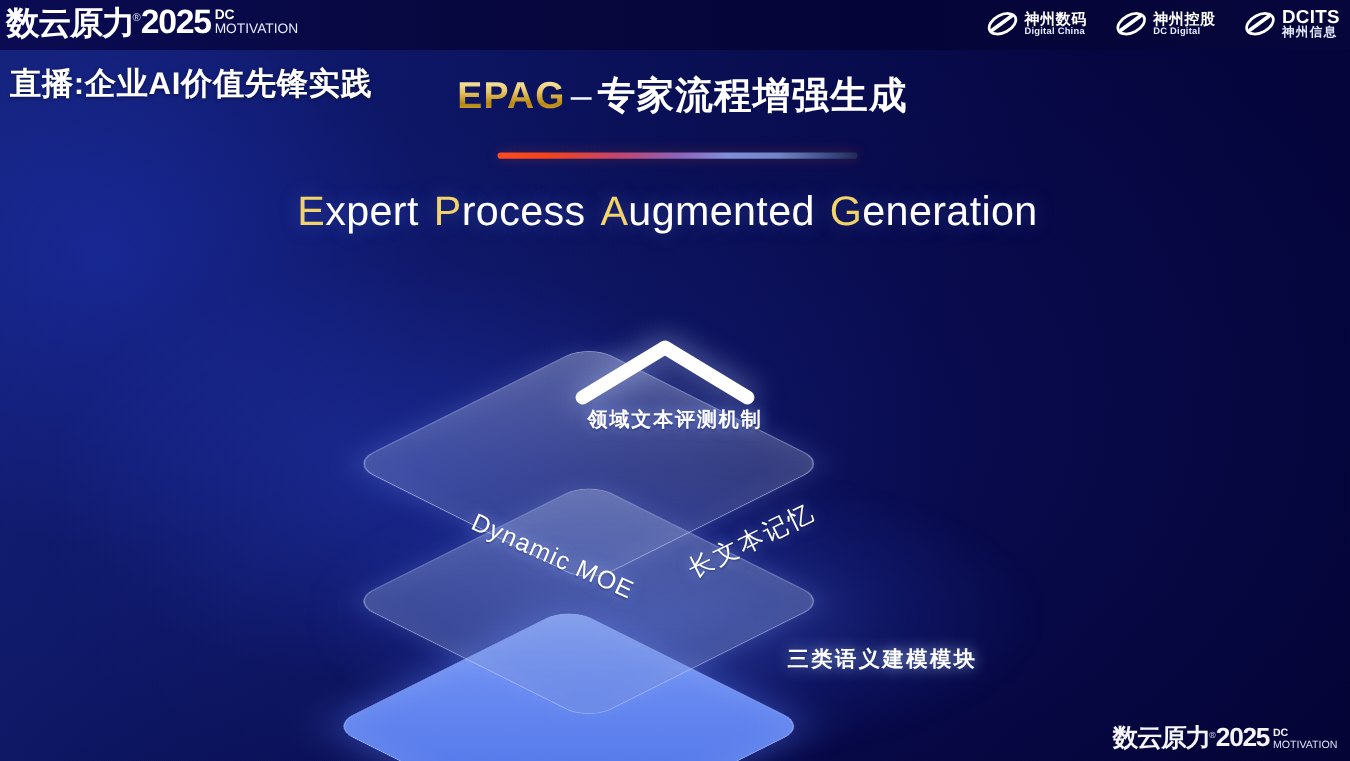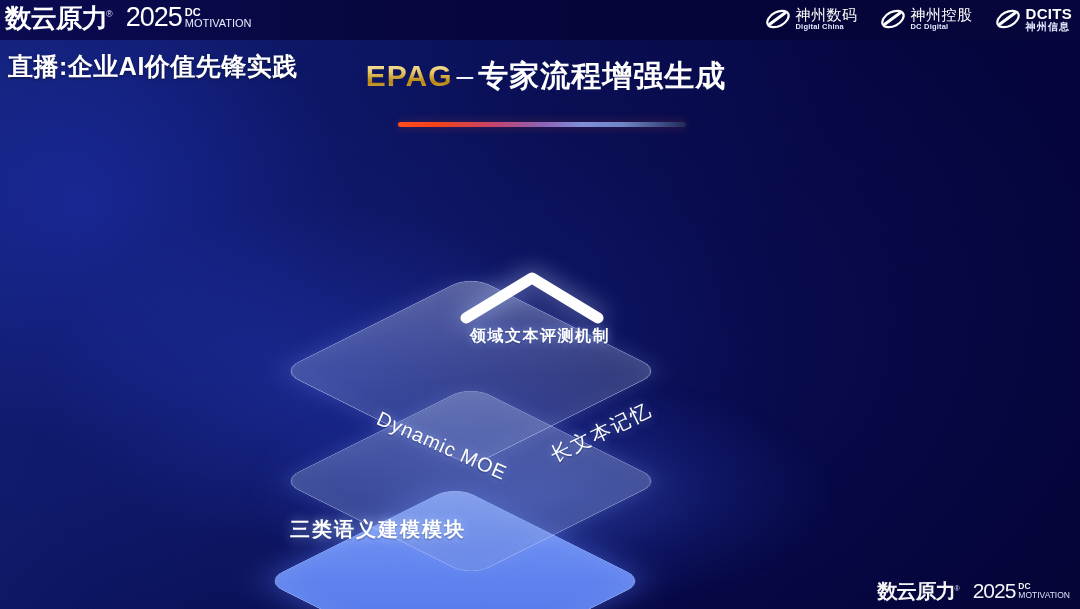--- a/index.html
+++ b/index.html
@@ -55,25 +55,25 @@
     font-size: 9px;
     color: #dfe4ff;
     vertical-align: super;
     line-height: 1;
     position: relative;
     top: -12px;
     left: 0px;
   }
   .brand-year {
     font-size: 27px;
-    font-weight: 400;
+    font-weight: 700;
     color: #ffffff;
     line-height: 1;
     letter-spacing: -1px;
-    margin-left: 13px;
+    margin-left: 0;
   }
   .brand-dc-wrap {
     display: flex;
     flex-direction: column;
     margin-left: 3px;
     line-height: 1;
     position: relative;
     top: -1px;
   }
   .brand-dc {
@@ -125,22 +125,22 @@
     position: relative;
     flex: none;
   }
   .swoosh svg { display: block; }
   .partner-txt {
     display: flex;
     flex-direction: column;
     line-height: 1.05;
   }
   .partner-cn {
-    font-size: 15px;
-    font-weight: 400;
+    font-size: 12px;
+    font-weight: 700;
     color: #ffffff;
     letter-spacing: 0.5px;
     white-space: nowrap;
   }
   .partner-en {
     font-size: 7.5px;
     font-weight: 700;
     color: #e6eaff;
     letter-spacing: 0.2px;
     white-space: nowrap;
@@ -331,24 +331,24 @@
   .lbl-mem {
     left: 262px; top: 215px;
     font-size: 20px;
     font-weight: 500;
     letter-spacing: 2px;
     transform: rotate(-26deg);
     transform-origin: left center;
     text-shadow: 0 0 10px rgba(150,180,255,0.6), 0 1px 2px rgba(10,15,60,0.5);
   }
   .lbl-bot {
-    left: 0; top: 288px;
+    left: 12px; top: 288px;
     width: 480px;
-    text-align: left;
-    font-size: 20px;
+    text-align: right;
+    font-size: 17px;
     font-weight: 700;
     letter-spacing: 2px;
     text-shadow: 0 0 12px rgba(175,205,255,0.8), 0 1px 2px rgba(15,25,90,0.55);
   }
 
   
   .watermark {
     position: absolute;
     right: 10px;
     bottom: 8px;
@@ -425,20 +425,23 @@
   </div>
 
   <div class="live-title">直播:企业AI价值先锋实践</div>
 
   <div class="headline">
     <span class="gold">EPAG</span><span class="dash">–</span><span class="cn">专家流程增强生成</span>
   </div>
 
   <div class="divider"></div>
 
+  <div class="subtitle">
+    <span class="word"><span class="cap">E</span><span>xpert</span></span><span class="word"><span class="cap">P</span><span>rocess</span></span><span class="word"><span class="cap">A</span><span>ugmented</span></span><span class="word"><span class="cap">G</span><span>eneration</span></span>
+  </div>
 
   <div class="diagram">
 
     <div class="glow-base"></div>
 
     <div class="layer layer-bot">
       <div class="face"></div>
     </div>
 
     <div class="layer layer-mid">

